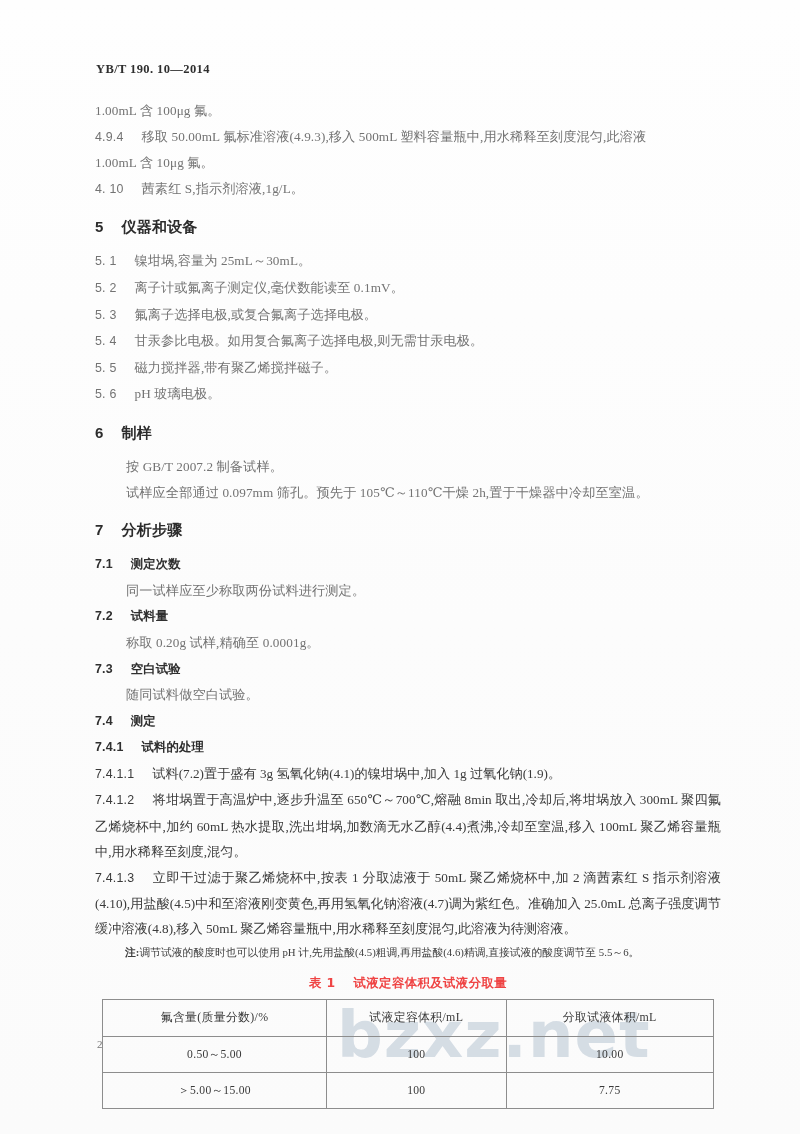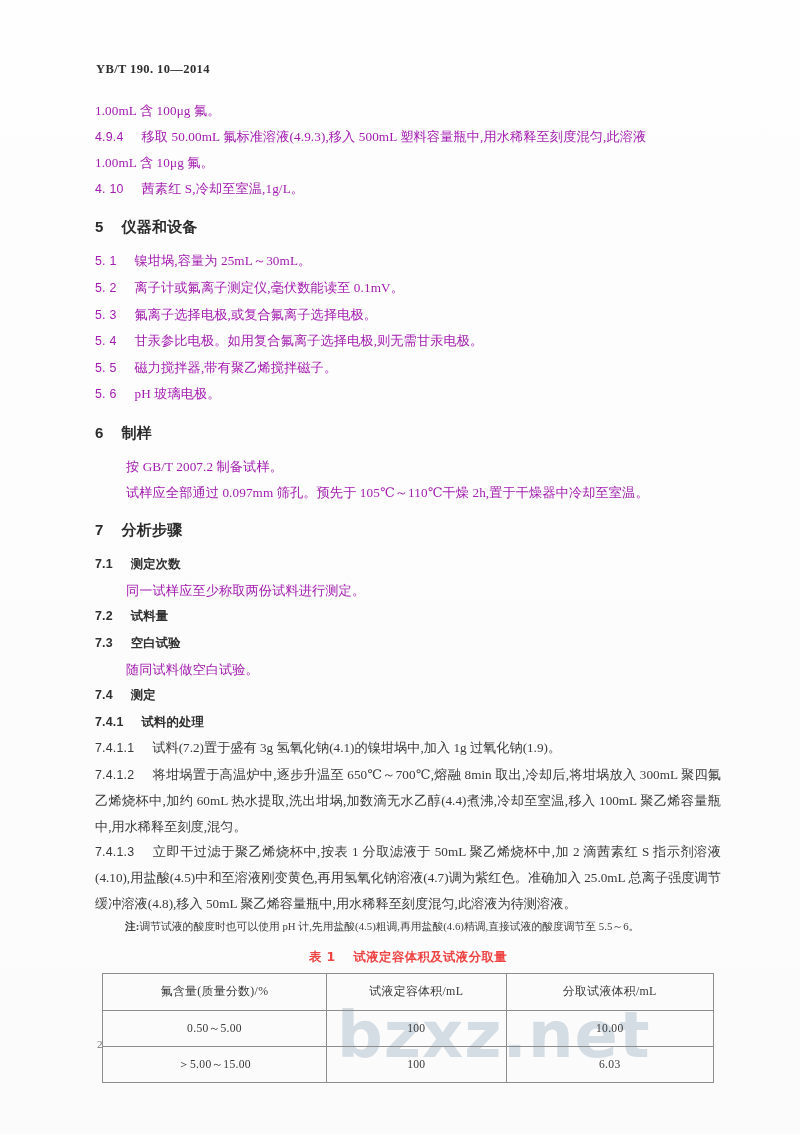--- a/index.html
+++ b/index.html
@@ -58,21 +58,21 @@
     width: 626px;
   }
 
   p, div.ln {
     margin: 0;
   }
 
   .ln {
     font-size: 13.2px;
     line-height: 25.6px;
-    color: #a21caf;
+    color: #737373;
     letter-spacing: .1px;
     text-align: justify;
   }
 
   .num {
     display: inline-block;
     font-family: "Liberation Sans", sans-serif;
     font-size: 12.4px;
     letter-spacing: .2px;
   }
@@ -172,21 +172,21 @@
   <div class="doc-header">YB/T 190. 10—2014</div>
 
   <div class="body-block">
 
     <div class="ln">1.00mL 含 100μg 氟。</div>
 
     <div class="ln"><span class="num">4.9.4</span><span class="sp-lg"></span><span>移取 50.00mL 氟标准溶液(4.9.3),移入 500mL 塑料容量瓶中,用水稀释至刻度混匀,此溶液</span></div>
 
     <div class="ln">1.00mL 含 10μg 氟。</div>
 
-    <div class="ln"><span class="num">4. 10</span><span class="sp-lg"></span><span>茜素红 S,冷却至室温,1g/L。</span></div>
+    <div class="ln"><span class="num">4. 10</span><span class="sp-lg"></span><span>茜素红 S,指示剂溶液,1g/L。</span></div>
 
     <div class="gap-m"></div>
 
     <div class="sec-head"><span class="sec-no">5</span><span class="sp-lg"></span><span>仪器和设备</span></div>
 
     <div class="gap-s"></div>
 
     <div class="ln"><span class="num">5. 1</span><span class="sp-lg"></span><span>镍坩埚,容量为 25mL～30mL。</span></div>
     <div class="ln"><span class="num">5. 2</span><span class="sp-lg"></span><span>离子计或氟离子测定仪,毫伏数能读至 0.1mV。</span></div>
     <div class="ln"><span class="num">5. 3</span><span class="sp-lg"></span><span>氟离子选择电极,或复合氟离子选择电极。</span></div>
@@ -206,20 +206,21 @@
     <div class="gap-m"></div>
 
     <div class="sec-head"><span class="sec-no">7</span><span class="sp-lg"></span><span>分析步骤</span></div>
 
     <div class="gap-s"></div>
 
     <div class="sub-head ln"><span class="num">7.1</span><span class="sp-lg"></span><span>测定次数</span></div>
     <div class="ln indent1">同一试样应至少称取两份试料进行测定。</div>
 
     <div class="sub-head ln"><span class="num">7.2</span><span class="sp-lg"></span><span>试料量</span></div>
+    <div class="ln indent1">称取 0.20g 试样,精确至 0.0001g。</div>
 
     <div class="sub-head ln"><span class="num">7.3</span><span class="sp-lg"></span><span>空白试验</span></div>
     <div class="ln indent1">随同试料做空白试验。</div>
 
     <div class="sub-head ln"><span class="num">7.4</span><span class="sp-lg"></span><span>测定</span></div>
 
     <div class="sub-head ln"><span class="num">7.4.1</span><span class="sp-lg"></span><span>试料的处理</span></div>
 
     <div class="para"><span class="num">7.4.1.1</span><span class="sp-lg"></span><span>试料(7.2)置于盛有 3g 氢氧化钠(4.1)的镍坩埚中,加入 1g 过氧化钠(1.9)。</span></div>
 
@@ -242,21 +243,21 @@
         </thead>
         <tbody>
           <tr>
             <td class="c0">0.50～5.00</td>
             <td class="c1">100</td>
             <td class="c2">10.00</td>
           </tr>
           <tr>
             <td class="c0">＞5.00～15.00</td>
             <td class="c1">100</td>
-            <td class="c2">6.03</td>
+            <td class="c2">7.75</td>
           </tr>
         </tbody>
       </table>
     </div>
 
   </div>
 
   <div class="page-no">2</div>
 </div>
 

